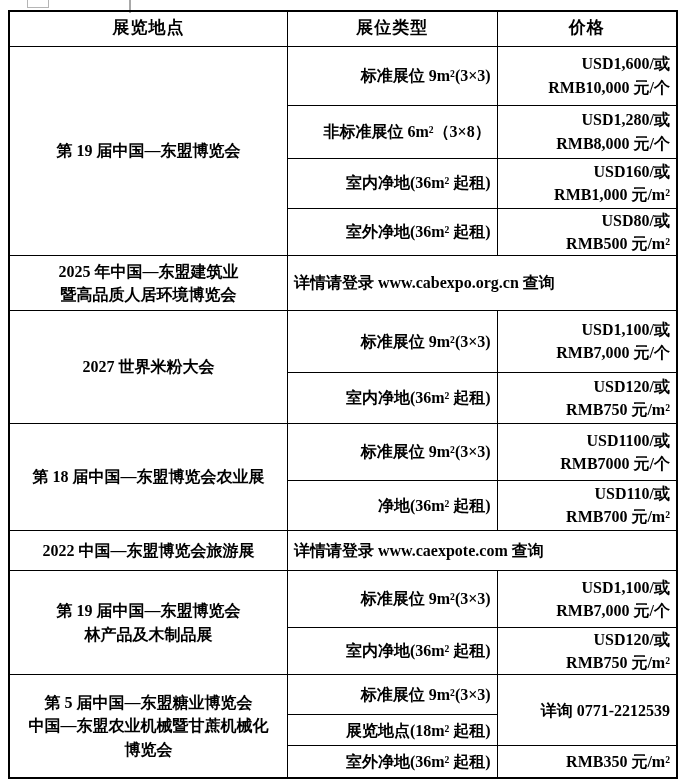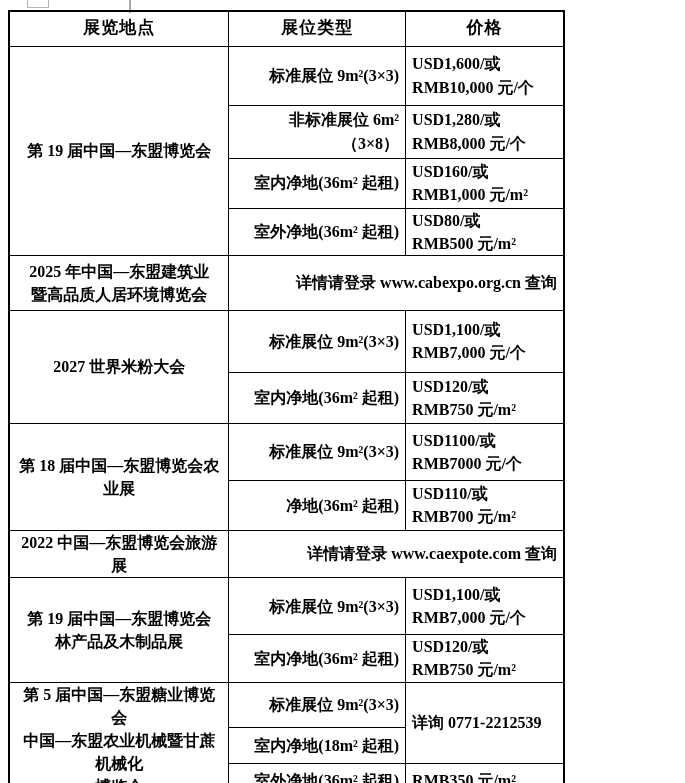--- a/index.html
+++ b/index.html
@@ -2,21 +2,21 @@
 <html><head>
 <meta charset="utf-8">
 <style>
   html, body {
     margin: 0;
     padding: 0;
     background: #ffffff;
   }
   .page {
     position: relative;
-    width: 565px;
+    width: 678px;
     height: 783px;
     background: #ffffff;
     overflow: hidden;
     font-family: "Liberation Serif", "DejaVu Serif", serif;
     font-weight: bold;
     color: #000000;
   }
   
   .artifact-box {
     position: absolute;
@@ -50,22 +50,22 @@
     overflow: hidden;
     vertical-align: middle;
   }
   .price-table th {
     font-size: 17px;
     text-align: center;
     letter-spacing: 1px;
   }
   td.loc   { text-align: center; margin-left: 36px; }
   td.booth { text-align: right; padding-left: 10px; }
-  td.price { text-align: left; }
-  td.note  { text-align: right; }
+  td.price { text-align: right; }
+  td.note  { text-align: left; }
 
   
   tr.hdr  { height: 35px; }
   tr.r59  { height: 59px; }
   tr.r53  { height: 53px; }
   tr.r50  { height: 50px; }
   tr.r46  { height: 46px; }
   tr.r55  { height: 55px; }
   tr.r62  { height: 62px; }
   tr.r51  { height: 51px; }
@@ -170,21 +170,21 @@
       </tr>
 
       <tr class="r40b">
         <td class="loc" rowspan="3">第 5 届中国—东盟糖业博览会
 中国—东盟农业机械暨甘蔗机械化
 博览会</td>
         <td class="booth">标准展位 9m²(3×3)</td>
         <td class="price" rowspan="2">详询 0771-2212539</td>
       </tr>
       <tr class="r31">
-        <td class="booth">室内净地(18m² 起租)</td>
+        <td class="booth">展览地点(18m² 起租)</td>
       </tr>
       <tr class="r32">
         <td class="booth">室外净地(36m² 起租)</td>
         <td class="price">RMB350 元/m²</td>
       </tr>
     </tbody>
   </table>
 </div>
 
 </body></html>

